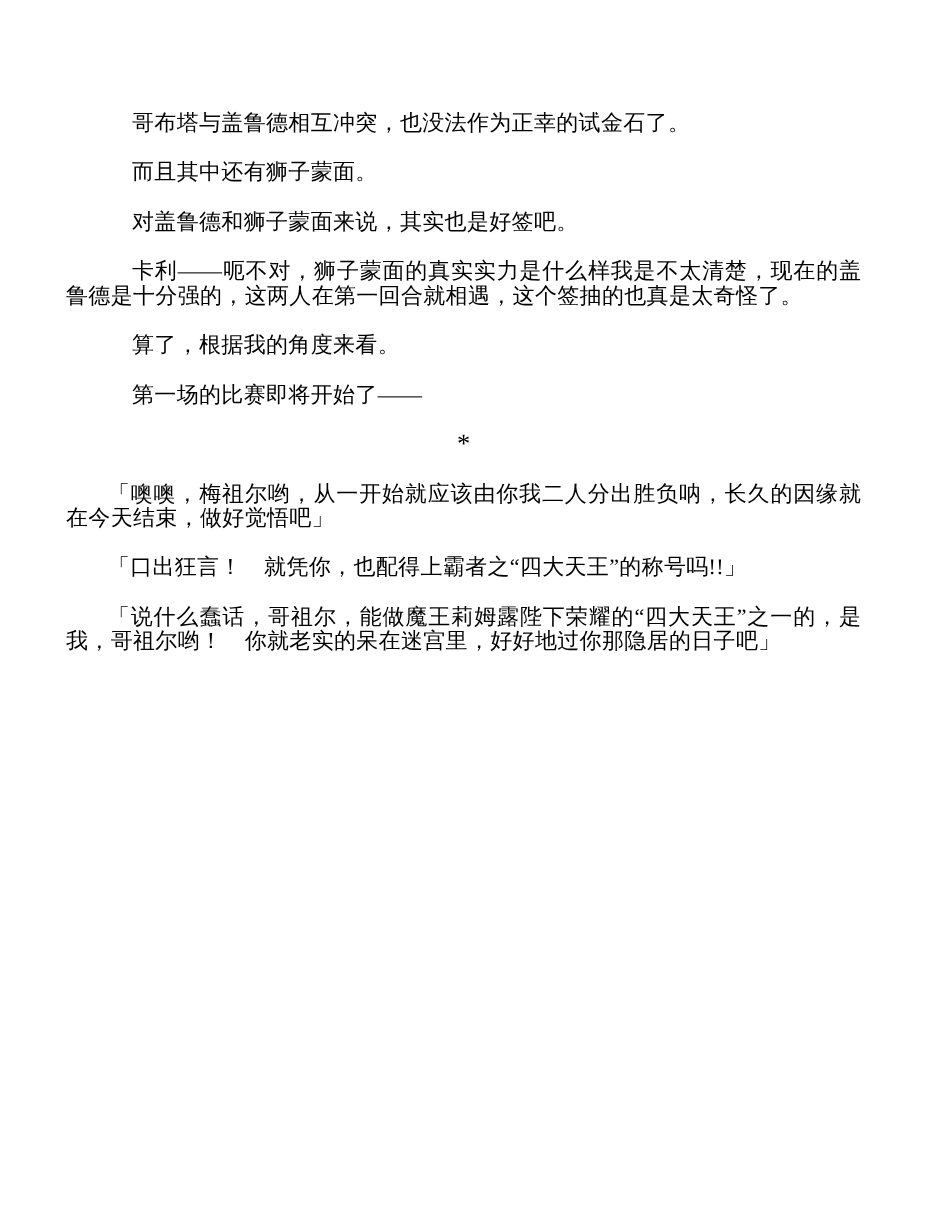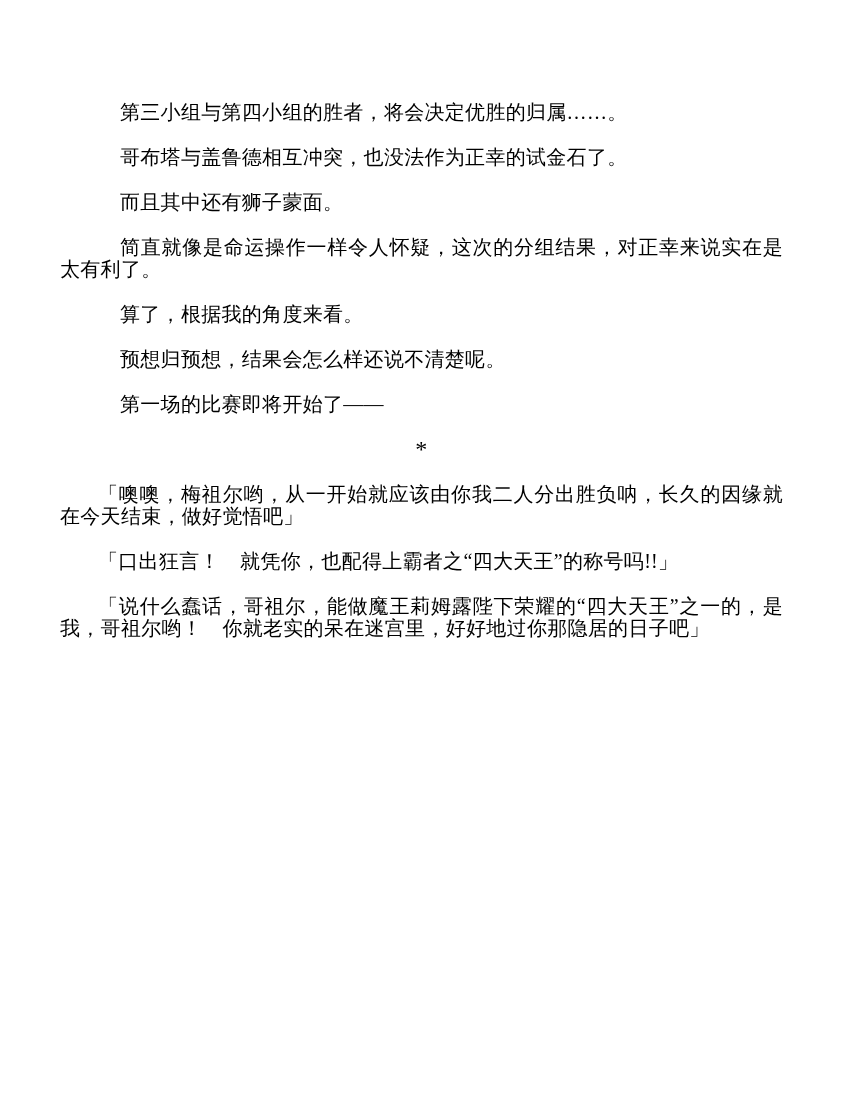--- a/index.html
+++ b/index.html
@@ -40,25 +40,24 @@
     text-align: center;
     text-indent: 0;
     font-size: 24px;
   }
 </style>
 </head>
 <body>
 
 <div class="page">
   <div class="content" id="content">
-      <p class="para-body">第三小组与第四小组的胜者，将会决定优胜的归属……。</p>
       <p class="para-body">哥布塔与盖鲁德相互冲突，也没法作为正幸的试金石了。</p>
       <p class="para-body">而且其中还有狮子蒙面。</p>
-      <p class="para-body">简直就像是命运操作一样令人怀疑，这次的分组结果，对正幸来说实在是太有利了。</p>
+      <p class="para-body">对盖鲁德和狮子蒙面来说，其实也是好签吧。</p>
+      <p class="para-body">卡利——呃不对，狮子蒙面的真实实力是什么样我是不太清楚，现在的盖鲁德是十分强的，这两人在第一回合就相遇，这个签抽的也真是太奇怪了。</p>
       <p class="para-body">算了，根据我的角度来看。</p>
-      <p class="para-body">预想归预想，结果会怎么样还说不清楚呢。</p>
       <p class="para-body">第一场的比赛即将开始了——</p>
       <p class="para-separator">*</p>
       <p class="para-dialogue">「噢噢，梅祖尔哟，从一开始就应该由你我二人分出胜负呐，长久的因缘就在今天结束，做好觉悟吧」</p>
       <p class="para-dialogue">「口出狂言！　就凭你，也配得上霸者之“四大天王”的称号吗!!」</p>
       <p class="para-dialogue">「说什么蠢话，哥祖尔，能做魔王莉姆露陛下荣耀的“四大天王”之一的，是我，哥祖尔哟！　你就老实的呆在迷宫里，好好地过你那隐居的日子吧」</p>
     </div>
 </div>
 
 </body></html>

